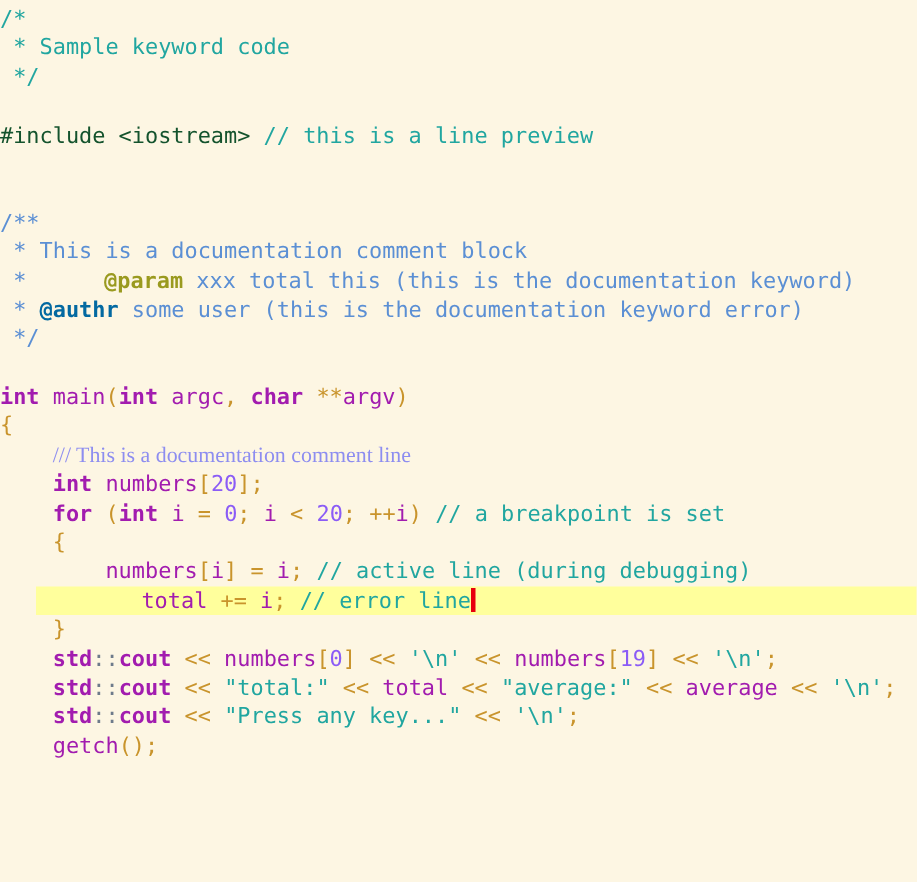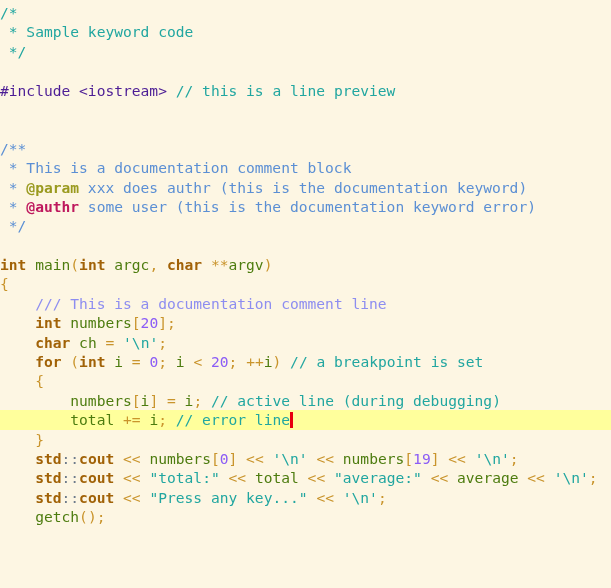--- a/index.html
+++ b/index.html
@@ -30,35 +30,36 @@
     position: relative;
     height: 19.4px;
     line-height: 19.4px;
     font-size: 14.6px;
     white-space: pre;
     letter-spacing: 0px;
     z-index: 2;
   }
   .line.hl {
     background: #ffff9c;
+    margin-left: 24px;
   }
   
   .tok-plain    { color: #6e7b8b; }
   .tok-comment  { color: #21a6a0; }
   .tok-doc      { color: #5b8fd4; }
-  .tok-docline  { color: #8d8df0; }
-  .tok-dockey   { color: #9a9a1f; font-weight: bold; }
-  .tok-dockeyerr{ color: #be185d; font-weight: bold; }
-  .tok-keyword  { color: #a16207; font-weight: bold; }
-  .tok-preproc  { color: #4c1d95; }
+  .tok-docline  { color: #8d8df0; font-family: Liberation Serif, serif; }
+  .tok-dockey   { color: #9a9a1f; font-weight: bold; margin-left: 43px; }
+  .tok-dockeyerr{ color: #0369a1; font-weight: bold; }
+  .tok-keyword  { color: #a21caf; font-weight: bold; }
+  .tok-preproc  { color: #14532d; }
   .tok-number   { color: #8b5cf6; }
   .tok-string   { color: #21a6a0; }
   .tok-punct    { color: #c9942c; }
   .tok-op       { color: #c9942c; }
-  .tok-ident    { color: #4d7c0f; text-align: center; }
+  .tok-ident    { color: #a21caf; text-align: center; }
 
   
   .caret {
     display: inline-block;
     width: 3px;
     height: 16px;
     background: #e8000d;
     vertical-align: -3px;
     margin: 0;
     padding: 0;
@@ -71,29 +72,28 @@
   <div class="code-area">
       <div class="line"><span class="tok-comment">/*</span></div>
       <div class="line"><span class="tok-comment"> * Sample keyword code</span></div>
       <div class="line"><span class="tok-comment"> */</span></div>
       <div class="line"><span class="tok-plain"></span></div>
       <div class="line"><span class="tok-preproc">#include &lt;iostream&gt; </span><span class="tok-comment">// this is a line preview</span></div>
       <div class="line"><span class="tok-plain"></span></div>
       <div class="line"><span class="tok-plain"></span></div>
       <div class="line"><span class="tok-doc">/**</span></div>
       <div class="line"><span class="tok-doc"> * This is a documentation comment block</span></div>
-      <div class="line"><span class="tok-doc"> * </span><span class="tok-dockey">@param</span><span class="tok-doc"> xxx does authr (this is the documentation keyword)</span></div>
+      <div class="line"><span class="tok-doc"> * </span><span class="tok-dockey">@param</span><span class="tok-doc"> xxx total this (this is the documentation keyword)</span></div>
       <div class="line"><span class="tok-doc"> * </span><span class="tok-dockeyerr">@authr</span><span class="tok-doc"> some user (this is the documentation keyword error)</span></div>
       <div class="line"><span class="tok-doc"> */</span></div>
       <div class="line"><span class="tok-plain"></span></div>
       <div class="line"><span class="tok-keyword">int</span><span class="tok-ident"> main</span><span class="tok-punct">(</span><span class="tok-keyword">int</span><span class="tok-ident"> argc</span><span class="tok-punct">,</span><span class="tok-plain"> </span><span class="tok-keyword">char</span><span class="tok-plain"> </span><span class="tok-op">**</span><span class="tok-ident">argv</span><span class="tok-punct">)</span></div>
       <div class="line"><span class="tok-punct">{</span></div>
       <div class="line"><span class="tok-plain">    </span><span class="tok-docline">/// This is a documentation comment line</span></div>
       <div class="line"><span class="tok-plain">    </span><span class="tok-keyword">int</span><span class="tok-ident"> numbers</span><span class="tok-punct">[</span><span class="tok-number">20</span><span class="tok-punct">]</span><span class="tok-punct">;</span></div>
-      <div class="line"><span class="tok-plain">    </span><span class="tok-keyword">char</span><span class="tok-ident"> ch </span><span class="tok-op">=</span><span class="tok-plain"> </span><span class="tok-string">'\n'</span><span class="tok-punct">;</span></div>
       <div class="line"><span class="tok-plain">    </span><span class="tok-keyword">for</span><span class="tok-plain"> </span><span class="tok-punct">(</span><span class="tok-keyword">int</span><span class="tok-ident"> i </span><span class="tok-op">=</span><span class="tok-plain"> </span><span class="tok-number">0</span><span class="tok-punct">;</span><span class="tok-ident"> i </span><span class="tok-op">&lt;</span><span class="tok-plain"> </span><span class="tok-number">20</span><span class="tok-punct">;</span><span class="tok-plain"> </span><span class="tok-op">++</span><span class="tok-ident">i</span><span class="tok-punct">)</span><span class="tok-plain"> </span><span class="tok-comment">// a breakpoint is set</span></div>
       <div class="line"><span class="tok-plain">    </span><span class="tok-punct">{</span></div>
       <div class="line"><span class="tok-plain">        </span><span class="tok-ident">numbers</span><span class="tok-punct">[</span><span class="tok-ident">i</span><span class="tok-punct">]</span><span class="tok-plain"> </span><span class="tok-op">=</span><span class="tok-ident"> i</span><span class="tok-punct">;</span><span class="tok-plain"> </span><span class="tok-comment">// active line (during debugging)</span></div>
       <div class="line hl"><span class="tok-plain">        </span><span class="tok-ident">total </span><span class="tok-op">+=</span><span class="tok-ident"> i</span><span class="tok-punct">;</span><span class="tok-plain"> </span><span class="tok-comment">// error line</span><span class="caret"></span></div>
       <div class="line"><span class="tok-plain">    </span><span class="tok-punct">}</span></div>
       <div class="line"><span class="tok-plain">    </span><span class="tok-keyword">std</span><span class="tok-plain">::</span><span class="tok-keyword">cout</span><span class="tok-plain"> </span><span class="tok-op">&lt;&lt;</span><span class="tok-ident"> numbers</span><span class="tok-punct">[</span><span class="tok-number">0</span><span class="tok-punct">]</span><span class="tok-plain"> </span><span class="tok-op">&lt;&lt;</span><span class="tok-plain"> </span><span class="tok-string">'\n'</span><span class="tok-plain"> </span><span class="tok-op">&lt;&lt;</span><span class="tok-ident"> numbers</span><span class="tok-punct">[</span><span class="tok-number">19</span><span class="tok-punct">]</span><span class="tok-plain"> </span><span class="tok-op">&lt;&lt;</span><span class="tok-plain"> </span><span class="tok-string">'\n'</span><span class="tok-punct">;</span></div>
       <div class="line"><span class="tok-plain">    </span><span class="tok-keyword">std</span><span class="tok-plain">::</span><span class="tok-keyword">cout</span><span class="tok-plain"> </span><span class="tok-op">&lt;&lt;</span><span class="tok-plain"> </span><span class="tok-string">"total:"</span><span class="tok-plain"> </span><span class="tok-op">&lt;&lt;</span><span class="tok-ident"> total </span><span class="tok-op">&lt;&lt;</span><span class="tok-plain"> </span><span class="tok-string">"average:"</span><span class="tok-plain"> </span><span class="tok-op">&lt;&lt;</span><span class="tok-ident"> average </span><span class="tok-op">&lt;&lt;</span><span class="tok-plain"> </span><span class="tok-string">'\n'</span><span class="tok-punct">;</span></div>
       <div class="line"><span class="tok-plain">    </span><span class="tok-keyword">std</span><span class="tok-plain">::</span><span class="tok-keyword">cout</span><span class="tok-plain"> </span><span class="tok-op">&lt;&lt;</span><span class="tok-plain"> </span><span class="tok-string">"Press any key..."</span><span class="tok-plain"> </span><span class="tok-op">&lt;&lt;</span><span class="tok-plain"> </span><span class="tok-string">'\n'</span><span class="tok-punct">;</span></div>
       <div class="line"><span class="tok-plain">    </span><span class="tok-ident">getch</span><span class="tok-punct">()</span><span class="tok-punct">;</span></div>
     </div>

